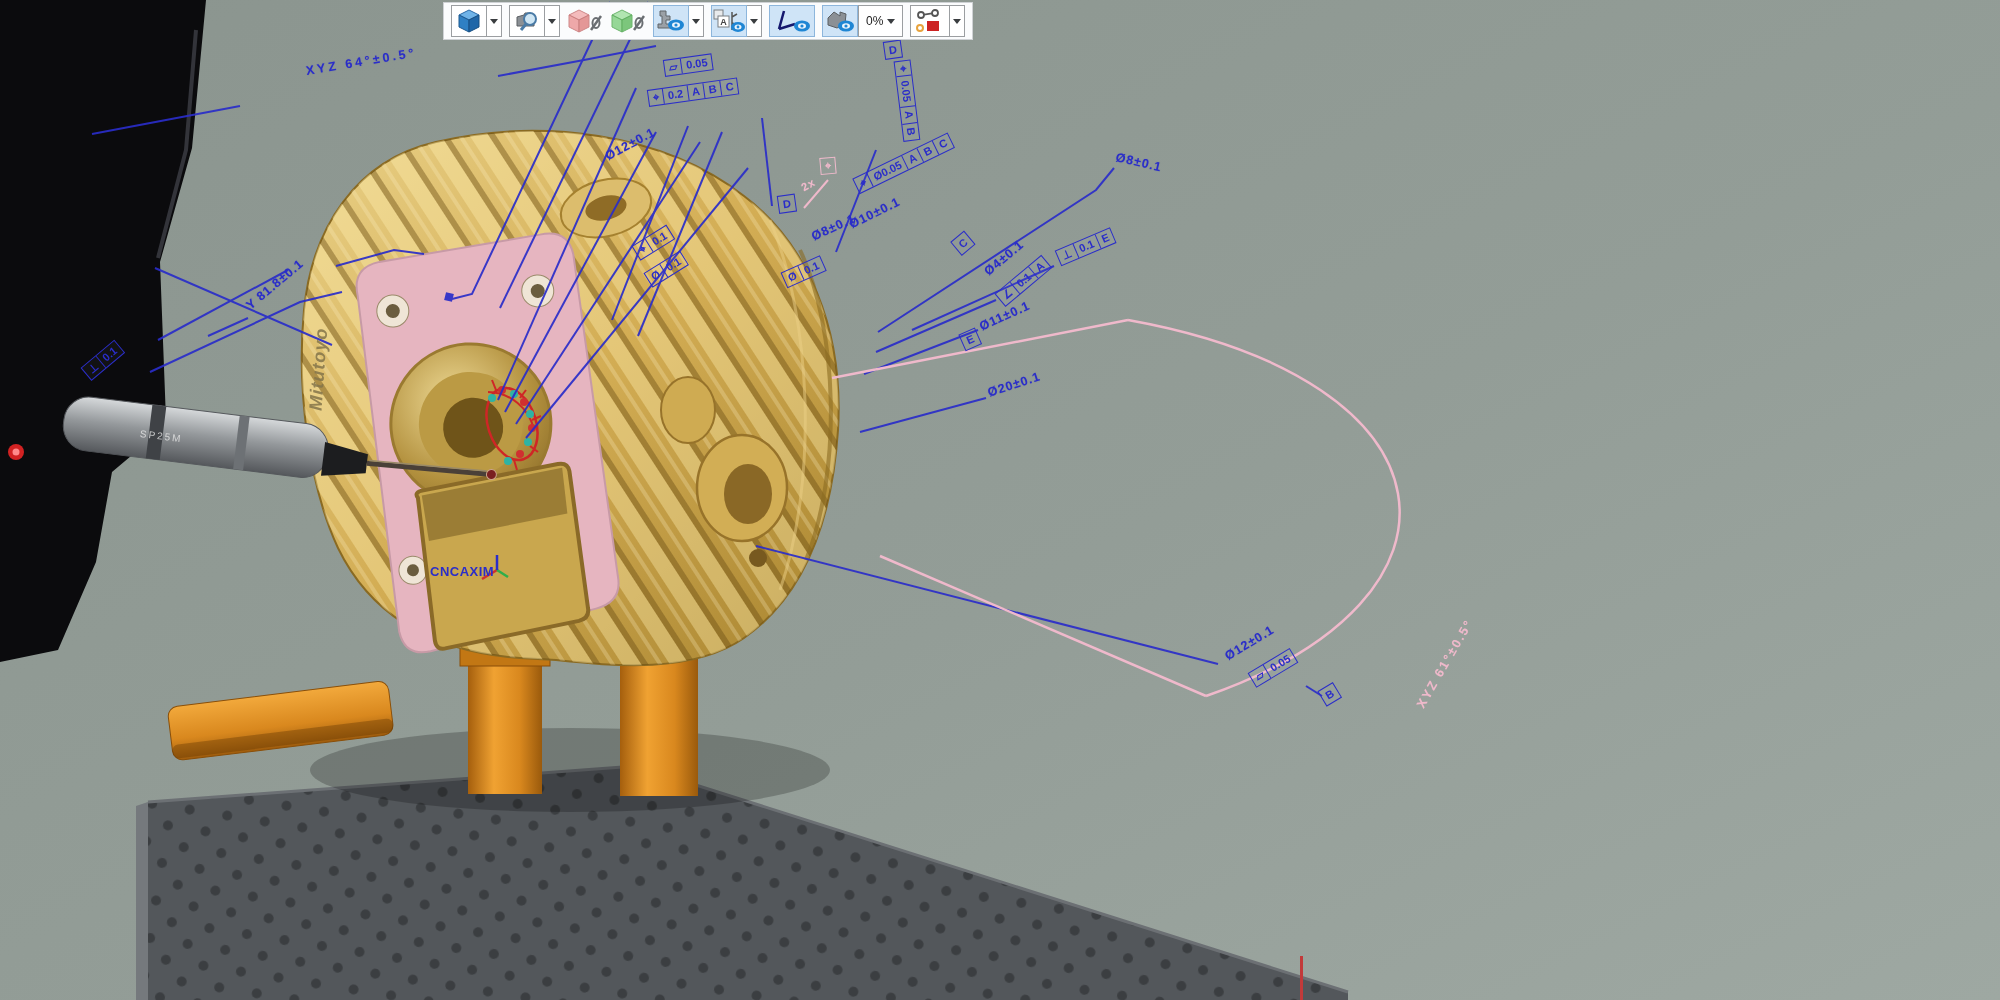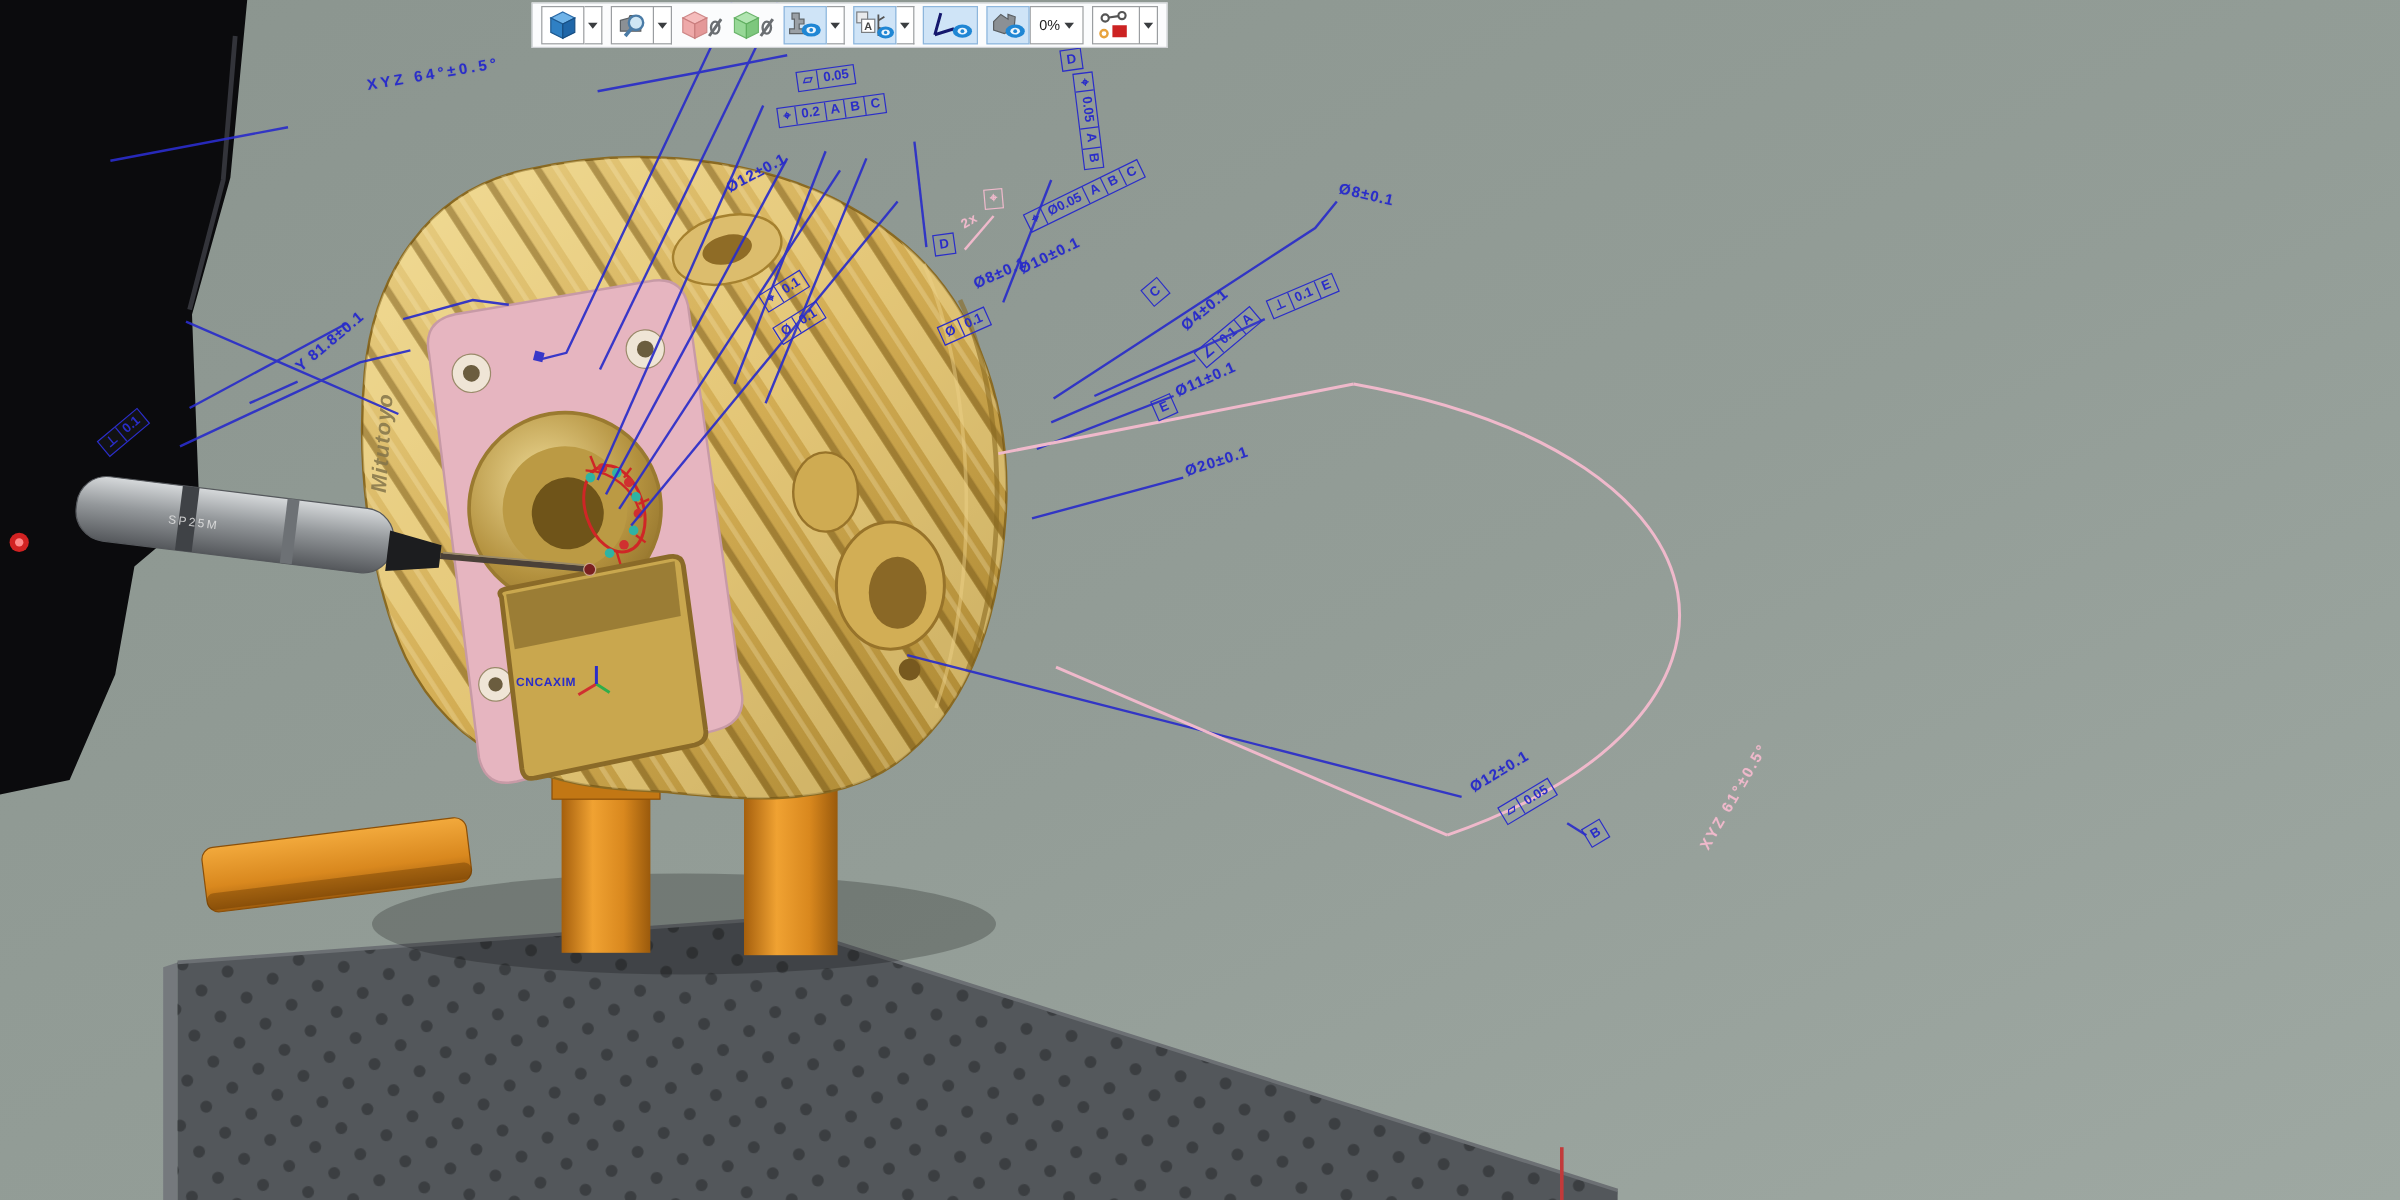--- a/index.html
+++ b/index.html
@@ -30,21 +30,21 @@
        font-size:11px;font-weight:600;transform-origin:0 50%;background:rgba(255,255,255,.03);}
   .gdt span{padding:1px 4px;border-right:1.5px solid #2a2dc9;line-height:13px;}
   .gdt span:last-child{border-right:none;}
   .gdt.pink{border-color:#efb9cb;color:#efb9cb;}
   .gdt.pink span{border-color:#efb9cb;}
   .datum{position:absolute;width:16px;height:16px;border:1.5px solid #2a2dc9;color:#2a2dc9;
          font-size:11px;font-weight:700;display:flex;align-items:center;justify-content:center;
          transform-origin:0 50%;}
   .brand{position:absolute;color:#84754a;font-style:italic;font-weight:700;font-size:18px;
          letter-spacing:1px;transform-origin:0 50%;opacity:.85;}
-  .coordlbl{position:absolute;font-size:10px;font-weight:700;color:#2a2dc9;letter-spacing:.5px;}
+  .coordlbl{position:absolute;font-size:13px;font-weight:700;color:#2a2dc9;letter-spacing:.5px;}
   .probelbl{position:absolute;font-size:10px;color:#e8e8e8;opacity:.8;letter-spacing:2px;
             transform-origin:0 50%;}
 </style>
 </head>
 <body>
 
 <div class="stage">
 
   <svg class="scene" width="2000" height="1000" viewBox="0 0 2000 1000">
     <defs>

